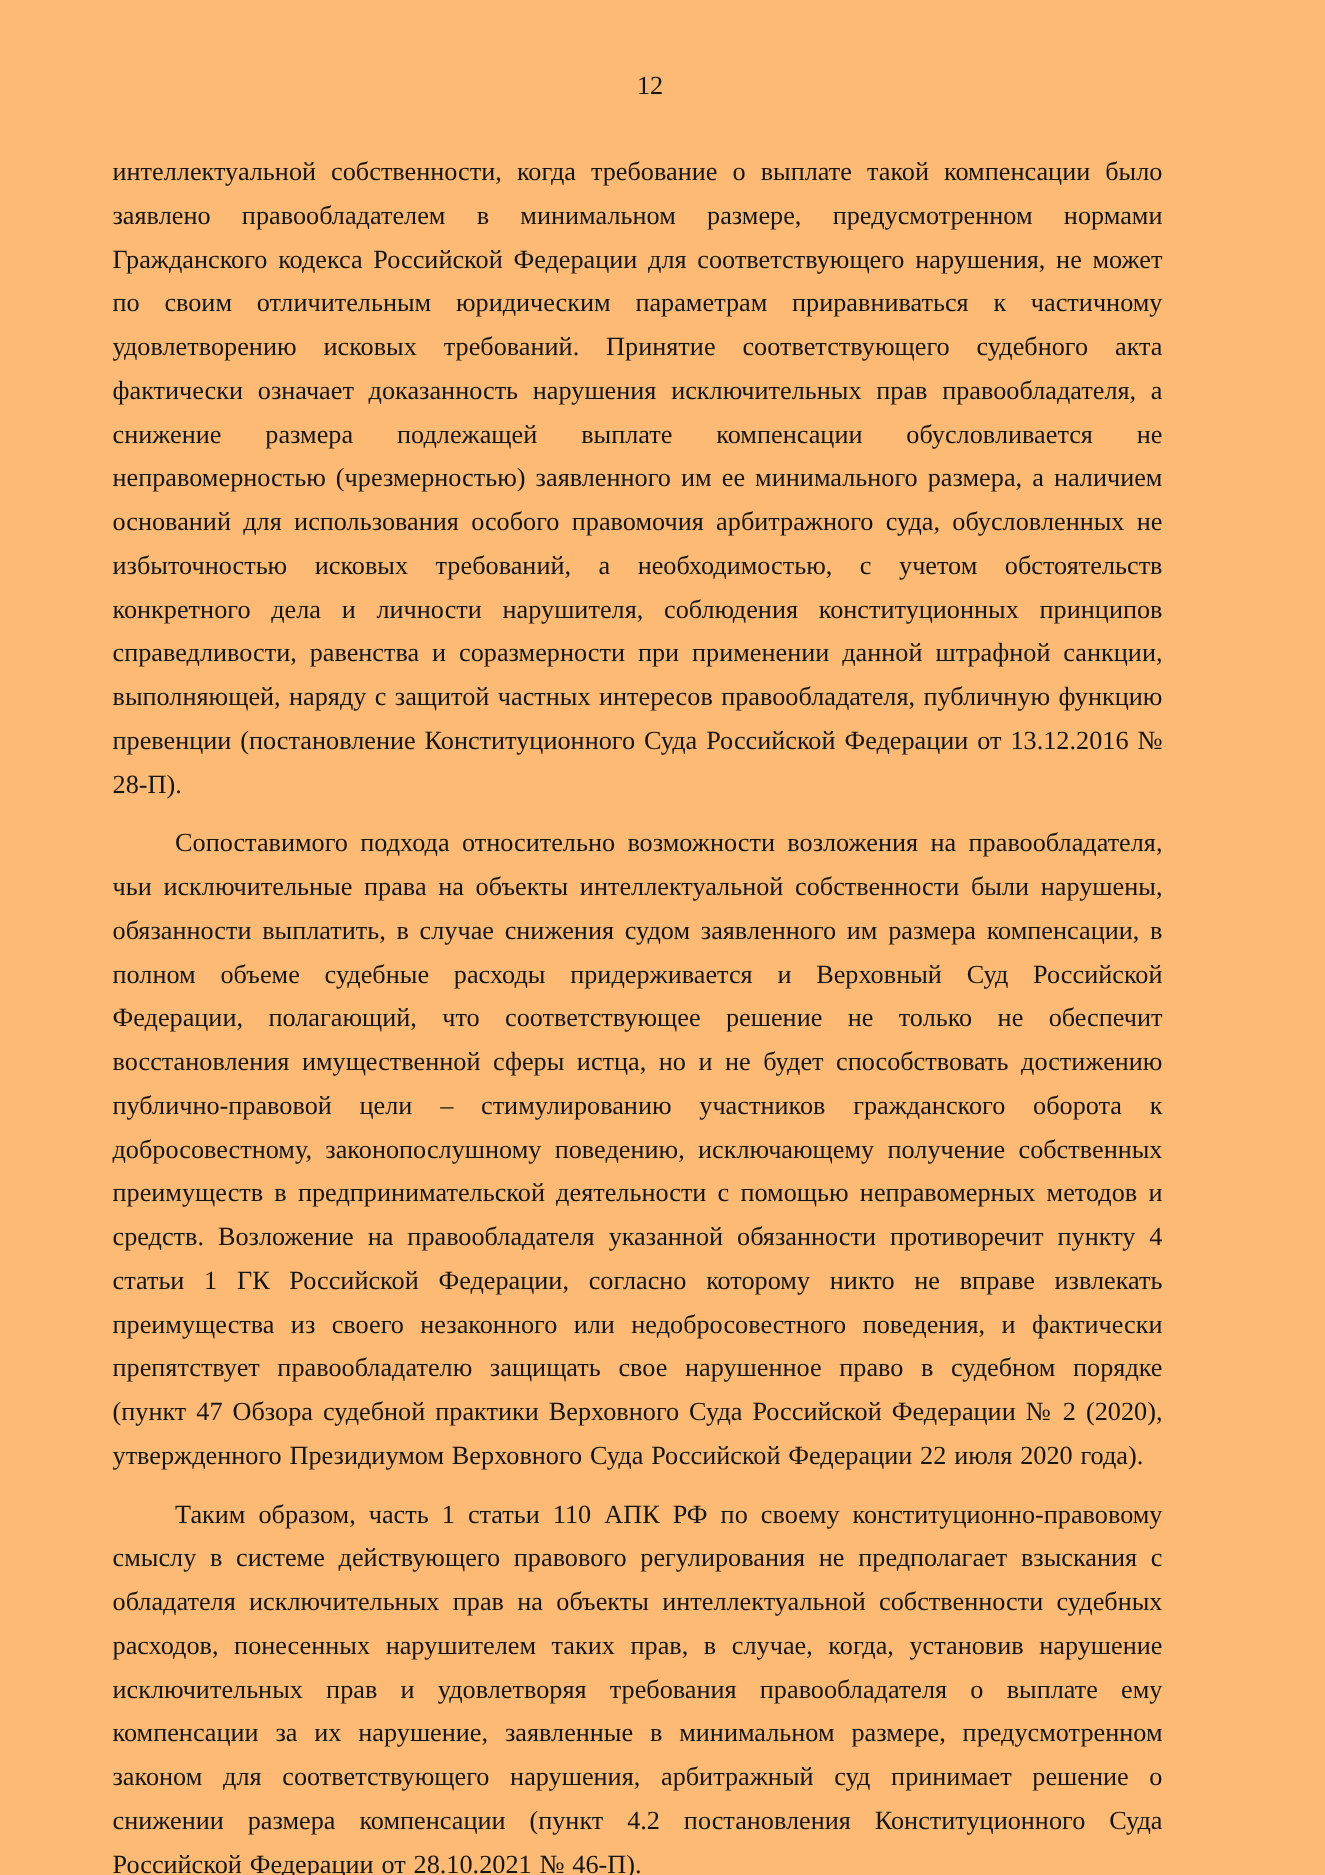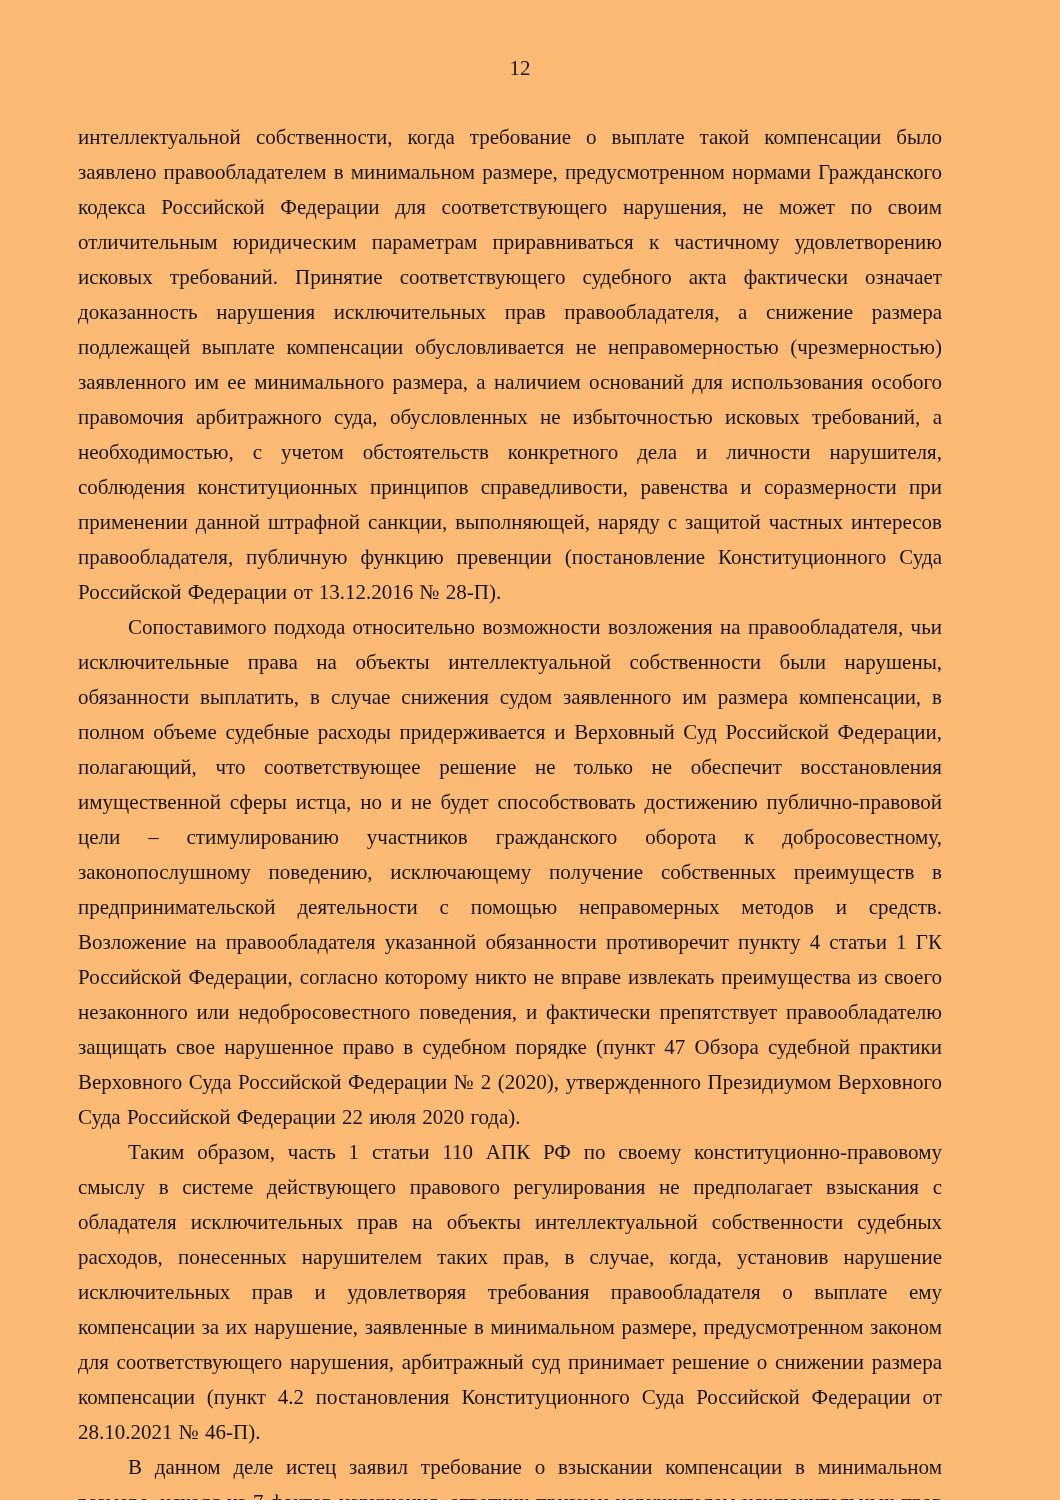--- a/index.html
+++ b/index.html
@@ -29,21 +29,21 @@
     margin: 0 0 40px 0;
     
     margin-left: 20px;
   }
   .doc-body {
     font-size: 21px;
     line-height: 35px;
     text-align: justify;
   }
   .doc-body p {
-    margin: 0;
+    margin: 12px;
     padding: 0;
     word-spacing: 1px;
   }
   .doc-body p.indent {
     text-indent: 50px;
   }
 </style>
 </head>
 <body>
 

